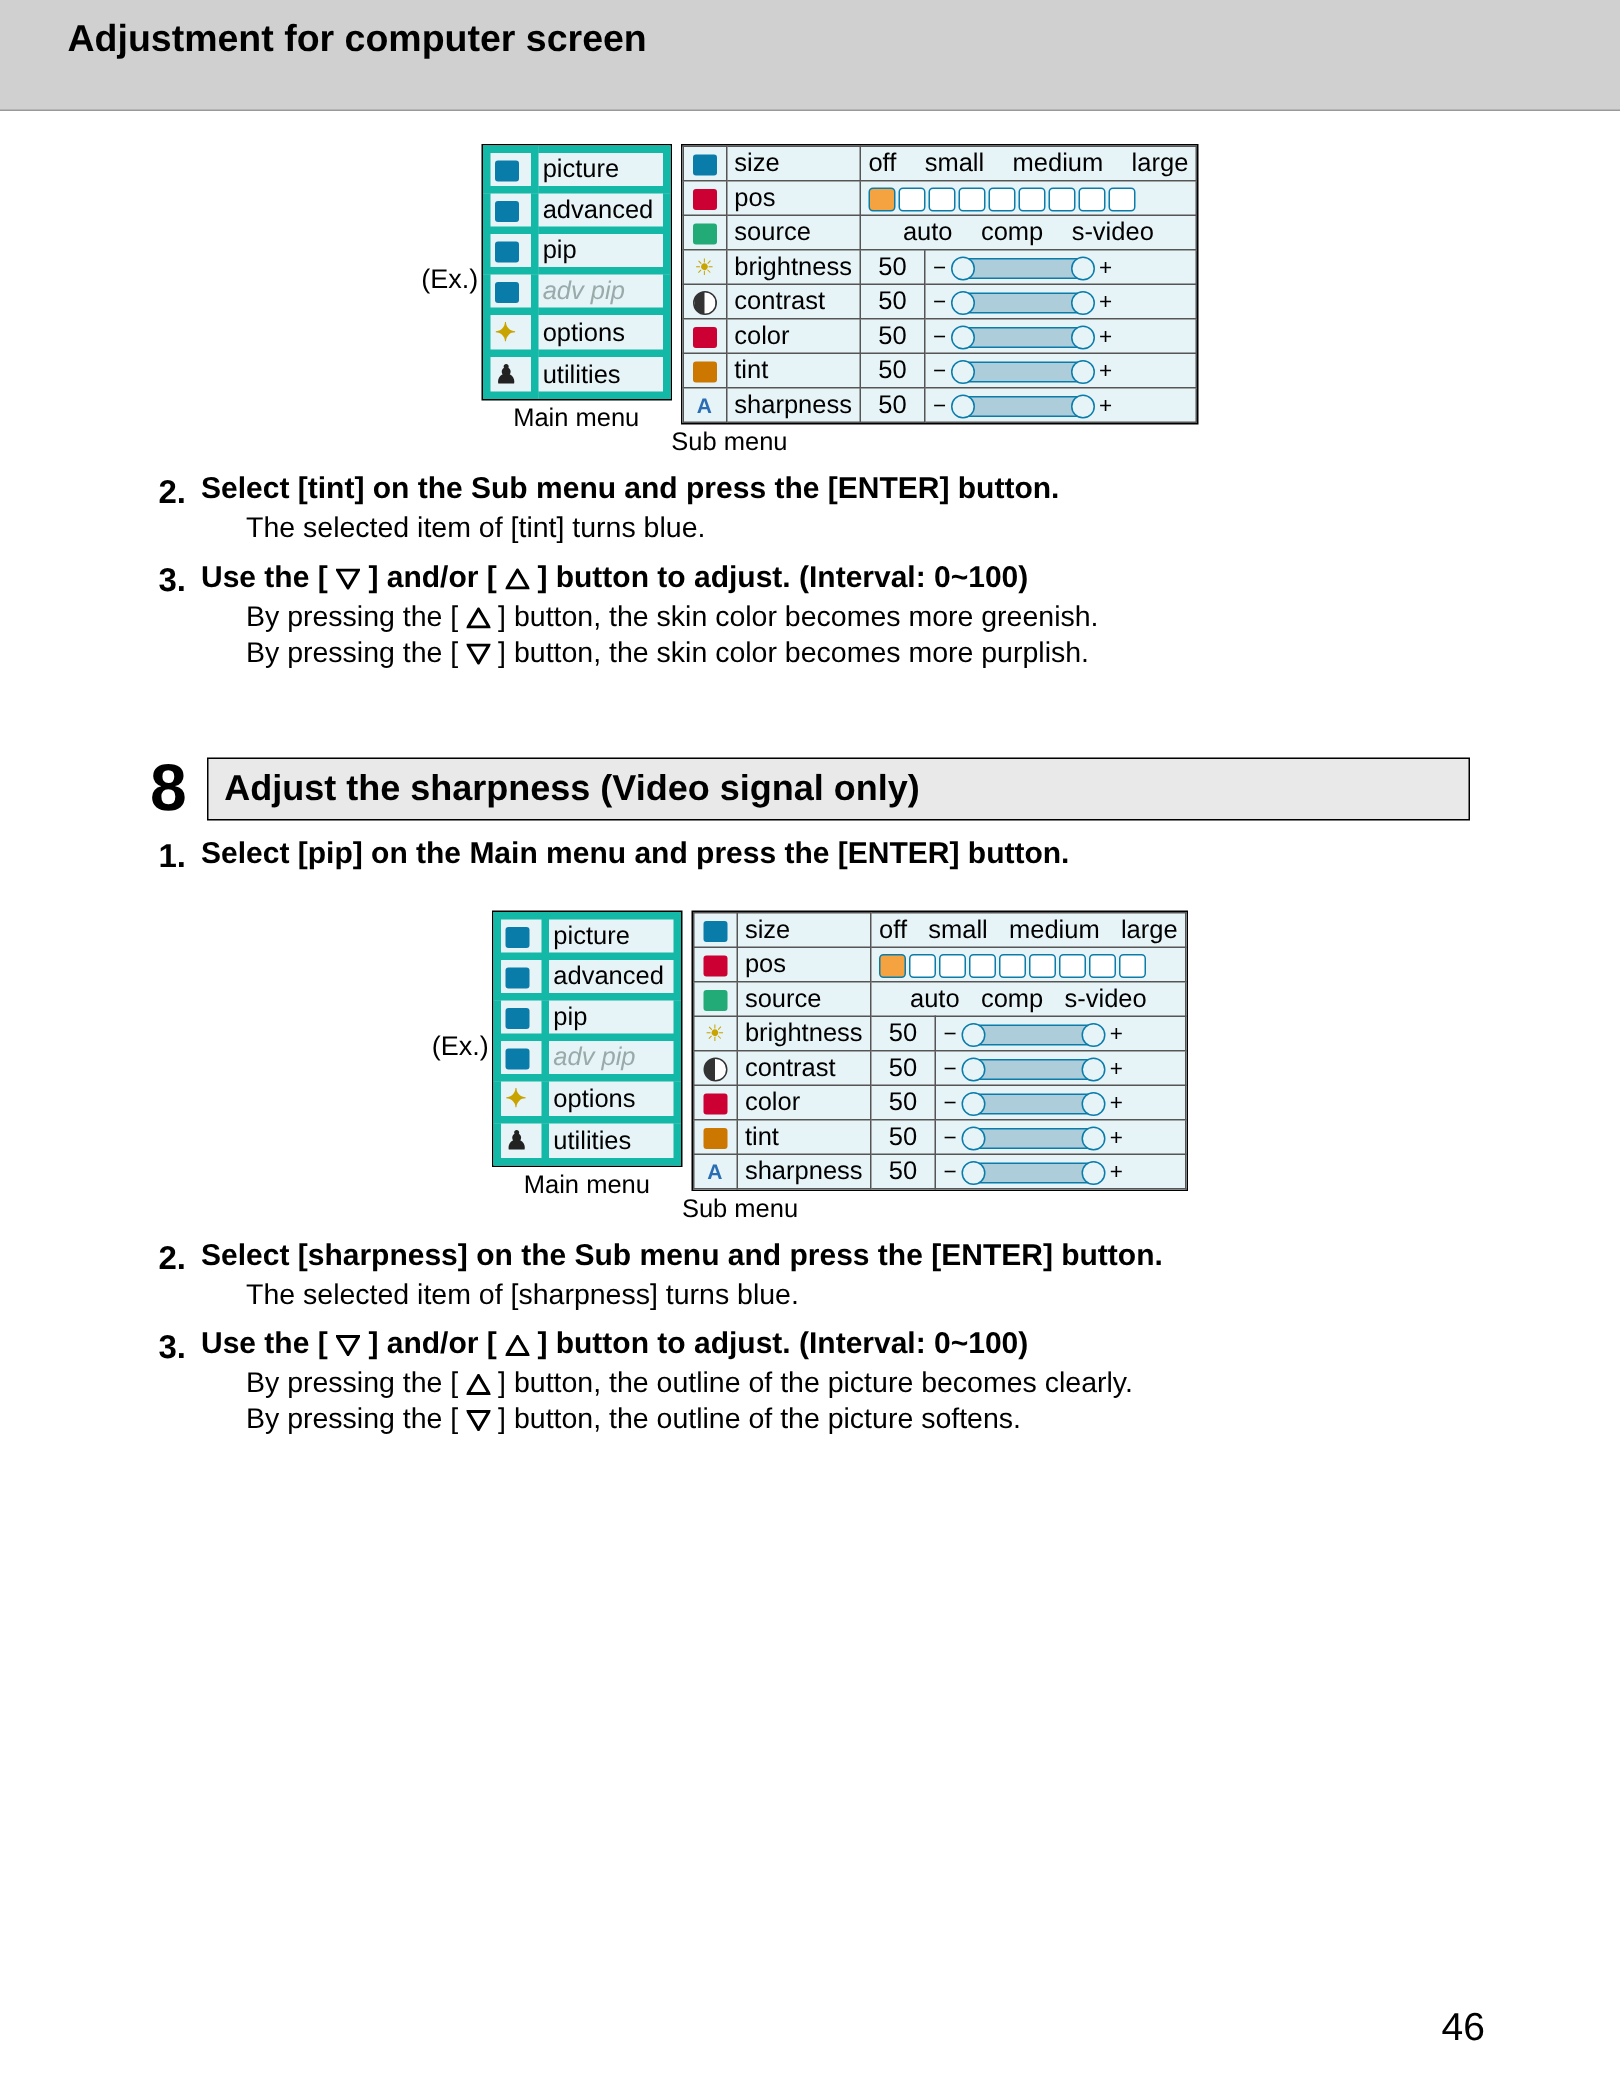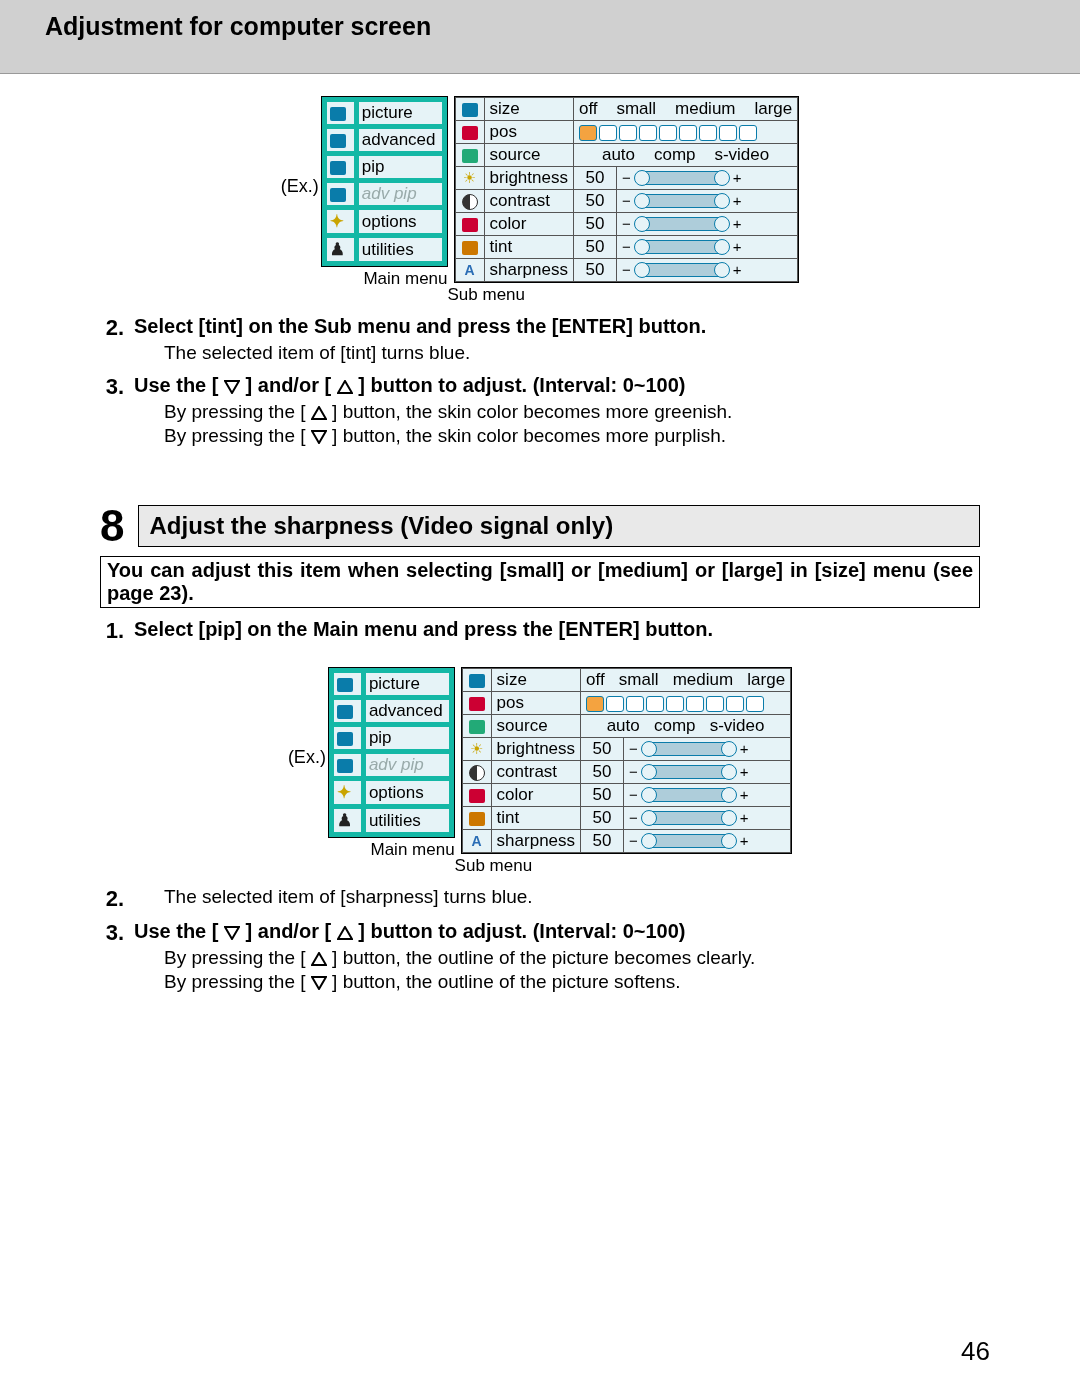--- a/index.html
+++ b/index.html
@@ -7,21 +7,21 @@
 .header{background:#d0d0d0;padding:12px 45px 32px 45px;border-bottom:1px solid #999}
 .header-title{font-size:25px;font-weight:bold}
 .content{padding:0 100px 0 100px}
 .menu-block{display:flex;align-items:flex-start;justify-content:center;margin:22px 0 10px 0}
 .ex-label{font-size:18px;margin-top:80px;margin-right:2px}
 .mainmenu{border:1px solid #000}
 .mainmenu table{border-collapse:collapse}
 .mainmenu td{border:5px solid #14b8a6;padding:1px 6px 1px 3px;background:#e6f3f7;font-size:17px;vertical-align:middle;height:20px}
 .mm-icon{width:18px;padding:0 2px}
 .mm-dis{color:#9aa;font-style:italic;}
-.mm-caption{font-size:17px;text-align:right;margin-top:2px}
+.mm-caption{font-size:17px;text-align:center;margin-top:2px}
 .submenu{border:1px solid #000;margin-left:6px}
 .submenu table{border-collapse:collapse}
 .submenu td{border:1px solid #555;padding:1px 5px;background:#e6f3f7;font-size:17px;vertical-align:middle;height:20px;white-space:nowrap}
 .sm-icon{width:18px;padding:0 2px;text-align:center}
 .sm-val{text-align:center;width:32px}
 .sm-opts{font-size:16px}
 .sm-caption{font-size:17px;margin-top:2px}
 .pos-boxes{display:inline-flex;gap:2px;vertical-align:middle}
 .pbox{width:16px;height:14px;background:#fff;border:1px solid #0a7caa;border-radius:3px;display:inline-block}
 .pbox.sel{background:#f4a340}
@@ -237,21 +237,20 @@
           </div>
         </div>
       </li>
     </ol>
 
     <div class="section8">
       <div class="sec-row">
         <span class="big8">8</span>
         <div class="sec-title-box">Adjust the sharpness (Video signal only)</div>
       </div>
-      <div class="note-box">You can adjust this item when selecting [small] or [medium] or [large] in [size] menu (see page 23).</div>
     </div>
 
     <ol class="steps">
       <li>
         <span class="step-num">1.</span>
         <div class="step-body">
           <div class="step-title">
             <span>Select [</span><span>pip</span><span>] on the Main menu and press the [</span><span>ENTER</span><span>] button.</span>
           </div>
         </div>
@@ -379,20 +378,23 @@
             </table>
         </div>
         <div class="sm-caption">Sub menu</div>
       </div>
     </div>
 
     <ol class="steps">
       <li>
         <span class="step-num">2.</span>
         <div class="step-body">
+          <div class="step-title">
+            <span>Select [</span><span>sharpness</span><span>] on the Sub menu and press the [</span><span>ENTER</span><span>] button.</span>
+          </div>
           <div class="step-sub">The selected item of [sharpness] turns blue.</div>
         </div>
       </li>
       <li>
         <span class="step-num">3.</span>
         <div class="step-body">
           <div class="step-title">
             <span>Use the [ </span>
             <svg class="tri" width="16" height="14">
                 <polygon points="1,1 15,1 8,13" fill="none" stroke="#000" stroke-width="2"></polygon>

